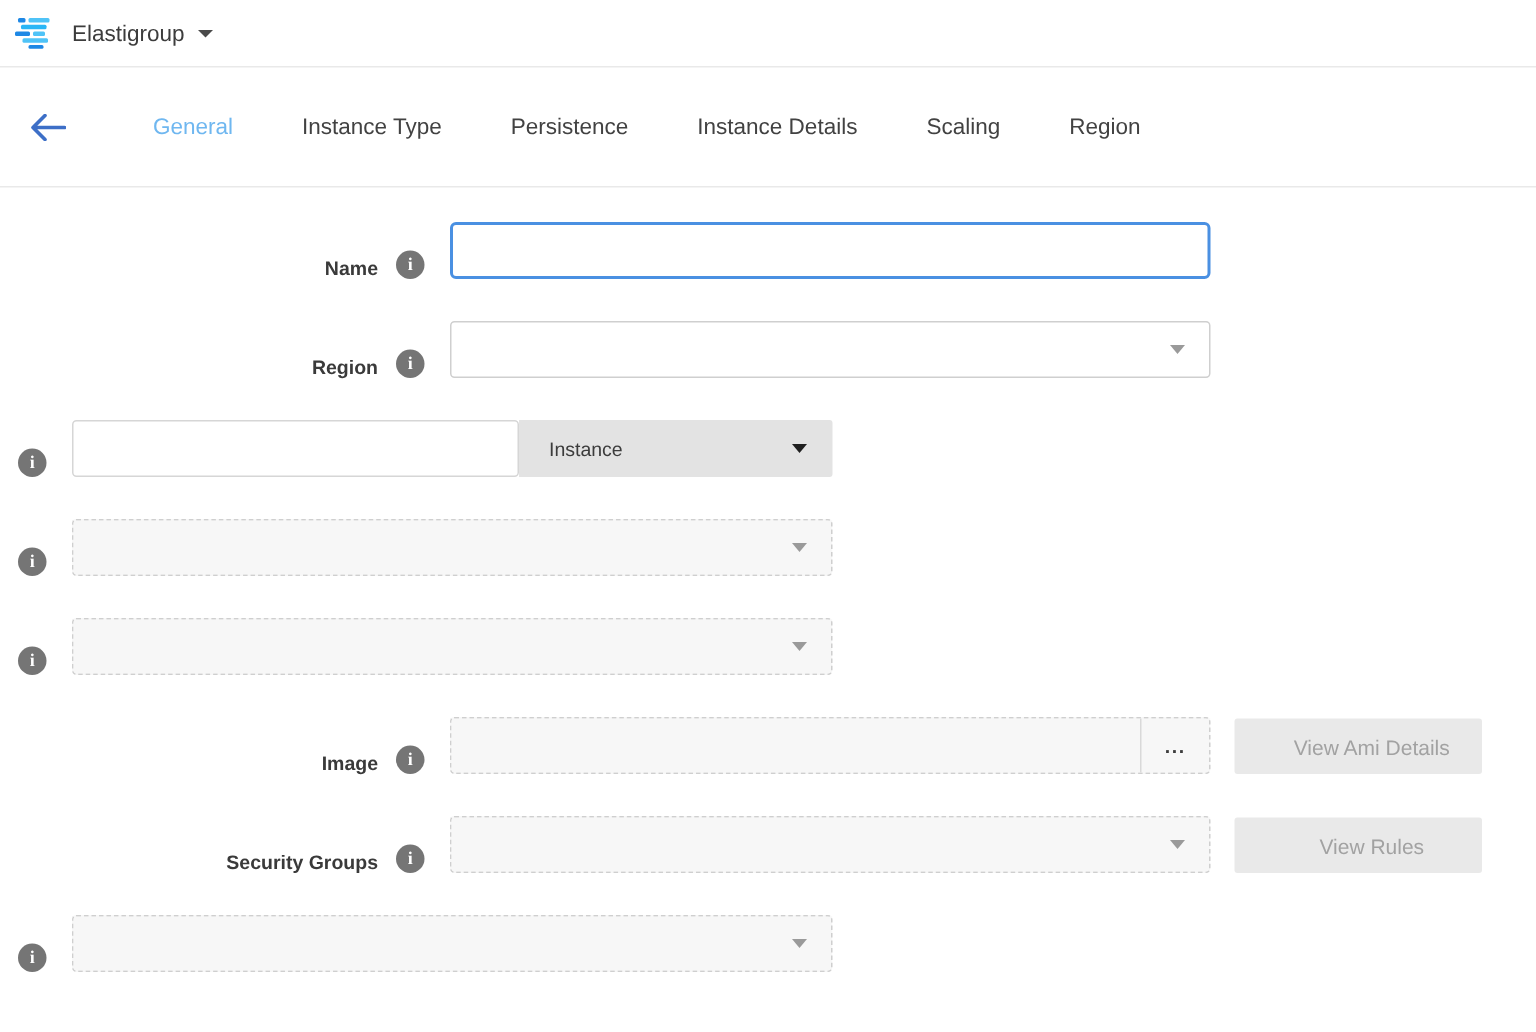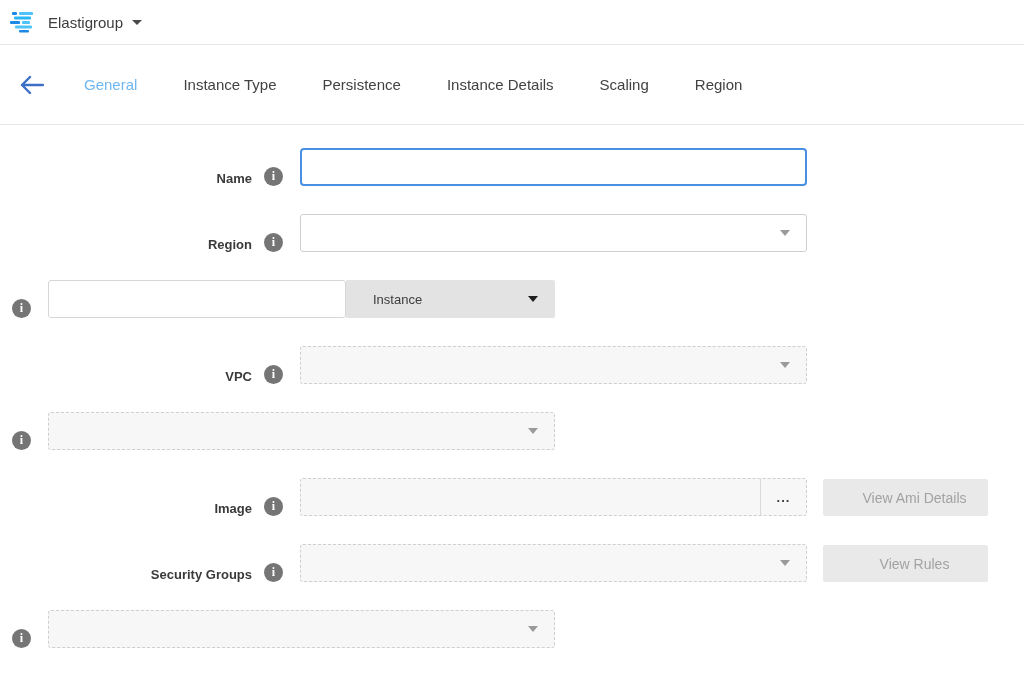--- a/index.html
+++ b/index.html
@@ -21,21 +21,21 @@
     width:0; height:0; margin-left:9px;
     border-left:5px solid transparent; border-right:5px solid transparent;
     border-top:5px solid #4a4a4a;
   }
   
   .tabbar {
     height:80px; display:flex; align-items:center;
     padding-left:20px; border-bottom:1px solid #e9e9e9;
   }
   .back-btn { width:40px; display:flex; align-items:center; cursor:pointer; }
-  .tabs { display:flex; margin-left:24px; gap:46px; }
+  .tabs { display:flex; margin-left:42px; gap:46px; }
   .tab { font-size:15px; color:#424242; cursor:pointer; white-space:nowrap; }
   .tab.active { color:#6fb7f0; }
   
   .form { padding-top:23px; }
   .row { display:flex; align-items:flex-end; margin-bottom:28px; height:38px; }
   .label {
     width:252px; text-align:right; font-size:13px; font-weight:bold; color:#3a3a3a;
   }
   .info-icon {
     width:19px; height:19px; border-radius:50%; background:#757575;
@@ -63,21 +63,21 @@
     position:absolute; right:16px; top:50%; margin-top:-3px;
     width:0; height:0;
     border-left:5px solid transparent; border-right:5px solid transparent;
     border-top:6px solid #9a9a9a;
   }
   
   .cap-wrap { display:flex; width:507px; }
   .cap-input { width:298px; border-radius:2px 0 0 2px; }
   .unit-dd {
     width:209px; height:38px; background:#e3e3e3; border-radius:0 2px 2px 0;
-    display:flex; align-items:center; padding-left:27px; position:relative;
+    display:flex; align-items:center; padding-left:20px; position:relative;
     font-size:13px; color:#3c3c3c; cursor:pointer;
   }
   .unit-dd .sel-caret { border-top-color:#1f1f1f; right:17px; }
   
   .more-seg {
     position:absolute; right:0; top:0; width:46px; height:100%;
     border-left:1px solid #d9d9d9;
     display:flex; align-items:center; justify-content:center;
     font-size:13px; font-weight:bold; color:#3c3c3c; letter-spacing:1px;
     cursor:pointer;
@@ -155,21 +155,20 @@
         <input class="text cap-input" type="text" value="" style="">
         <div class="unit-dd">
           <span>Instance</span>
           <span class="sel-caret"></span>
         </div>
       </div>
     </div>
   </div>
 
   <div class="row">
-    <div class="label">VPC</div>
     <div class="info-icon">
         <span>i</span>
       </div>
     <div class="control">
       <div class="select disabled w-full">
         <span class="sel-caret"></span>
       </div>
     </div>
   </div>
 

